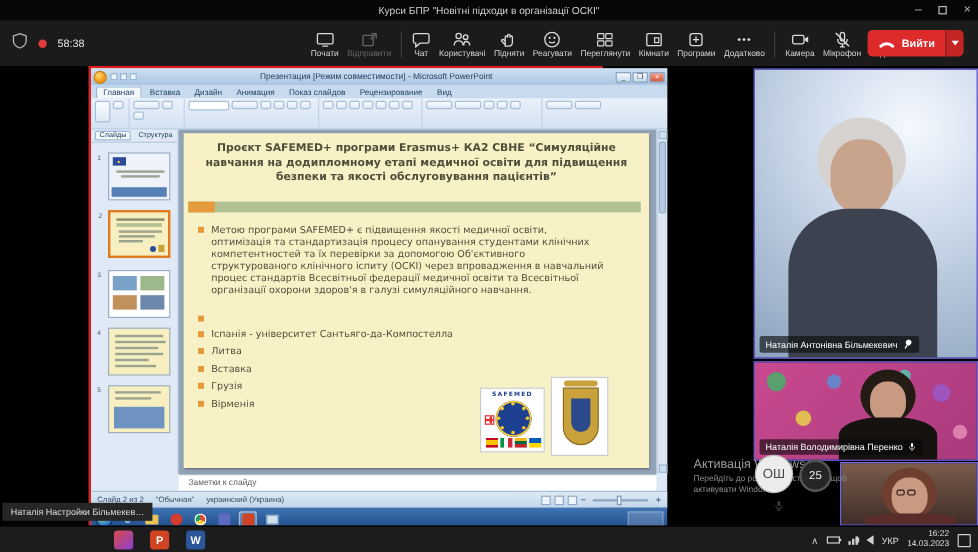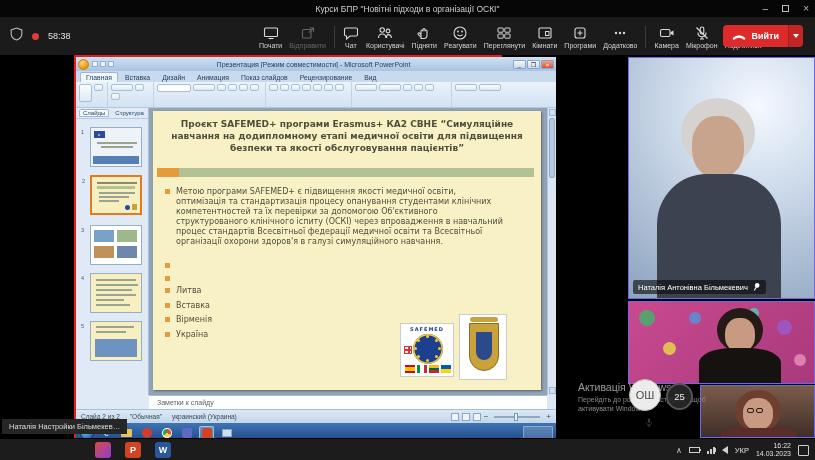--- a/index.html
+++ b/index.html
@@ -440,42 +440,43 @@
             <span class="ptext">Метою програми SAFEMED+ є підвищення якості медичної освіти, оптимізація та стандартизація процесу опанування студентами клінічних компетентностей та їх перевірки за допомогою Об'єктивного структурованого клінічного іспиту (ОСКІ) через впровадження в навчальний процес стандартів Всесвітньої федерації медичної освіти та Всесвітньої організації охорони здоров'я в галузі симуляційного навчання.</span>
           </div>
           <div class="bullet-list">
 
               <div class="bullet-item">
                 <span class="bsq"></span>
               </div>
 
               <div class="bullet-item">
                 <span class="bsq"></span>
+                <span class="txt">Іспанія - університет Сантьяго-да-Компостелла</span>
               </div>
 
               <div class="bullet-item">
                 <span class="bsq"></span>
                 <span class="txt">Литва</span>
               </div>
 
               <div class="bullet-item">
                 <span class="bsq"></span>
                 <span class="txt">Вставка</span>
               </div>
 
+              <div class="bullet-item">
+                <span class="bsq"></span>
+                <span class="txt">Грузія</span>
+              </div>
 
               <div class="bullet-item">
                 <span class="bsq"></span>
                 <span class="txt">Вірменія</span>
               </div>
 
-              <div class="bullet-item">
-                <span class="bsq"></span>
-                <span class="txt">Україна</span>
-              </div>
             </div>
           <div class="logo-safemed">
             <span class="sf-text">SAFEMED</span>
             <span class="eu-circle">
               <i style="left:13px;top:1px;"></i>
                 <i style="left:22px;top:5px;"></i>
                 <i style="left:25px;top:13px;"></i>
                 <i style="left:22px;top:21px;"></i>
                 <i style="left:13px;top:25px;"></i>
                 <i style="left:4px;top:21px;"></i>
@@ -573,20 +574,27 @@
 <div class="feed feed2">
   <span class="balloon" style="left:10px;top:8px;width:16px;height:16px;background:#46b06a;"></span>
   <span class="balloon" style="left:34px;top:40px;width:13px;height:13px;background:#e8d24a;"></span>
   <span class="balloon" style="left:60px;top:10px;width:12px;height:12px;background:#5a8fd6;"></span>
   <span class="balloon" style="left:148px;top:18px;width:15px;height:15px;background:#9a59c9;"></span>
   <span class="balloon" style="left:165px;top:52px;width:12px;height:12px;background:#e88bb8;"></span>
   <span class="balloon" style="left:120px;top:6px;width:10px;height:10px;background:#57c4b0;"></span>
   <span class="hair" style="left:88px;top:6px;width:46px;height:44px;background:#241a16;"></span>
   <span class="face" style="left:96px;top:16px;width:30px;height:34px;background:#c89a82;"></span>
   <span class="bodyshape" style="left:70px;top:46px;width:82px;height:37px;background:#15120f;"></span>
+  <div class="name-tag">
+    <span class="nm">Наталія Володимирівна Перенко</span>
+    <svg width="8" height="9" viewBox="0 0 16 16">
+        <rect x="6.2" y="1.5" width="3.6" height="7" rx="1.8" fill="#fff"></rect>
+        <path d="M4 7.5 c0 3 1.7 4.2 4 4.2 c2.3 0 4-1.2 4-4.2 M8 11.7 V14" fill="none" stroke="#fff" stroke-width="1.4"></path>
+      </svg>
+  </div>
 </div>
 
 <div class="feed feed3">
   <span class="hair" style="left:34px;top:4px;width:46px;height:42px;background:#6e3f2e;"></span>
   <span class="face" style="left:42px;top:12px;width:30px;height:32px;background:#c89a82;"></span>
   <span class="glasses" style="left:46px;top:22px;">
       <i></i>
       <i></i>
     </span>
   <span class="bodyshape" style="left:20px;top:42px;width:76px;height:12px;background:#5a2d2a;"></span>

